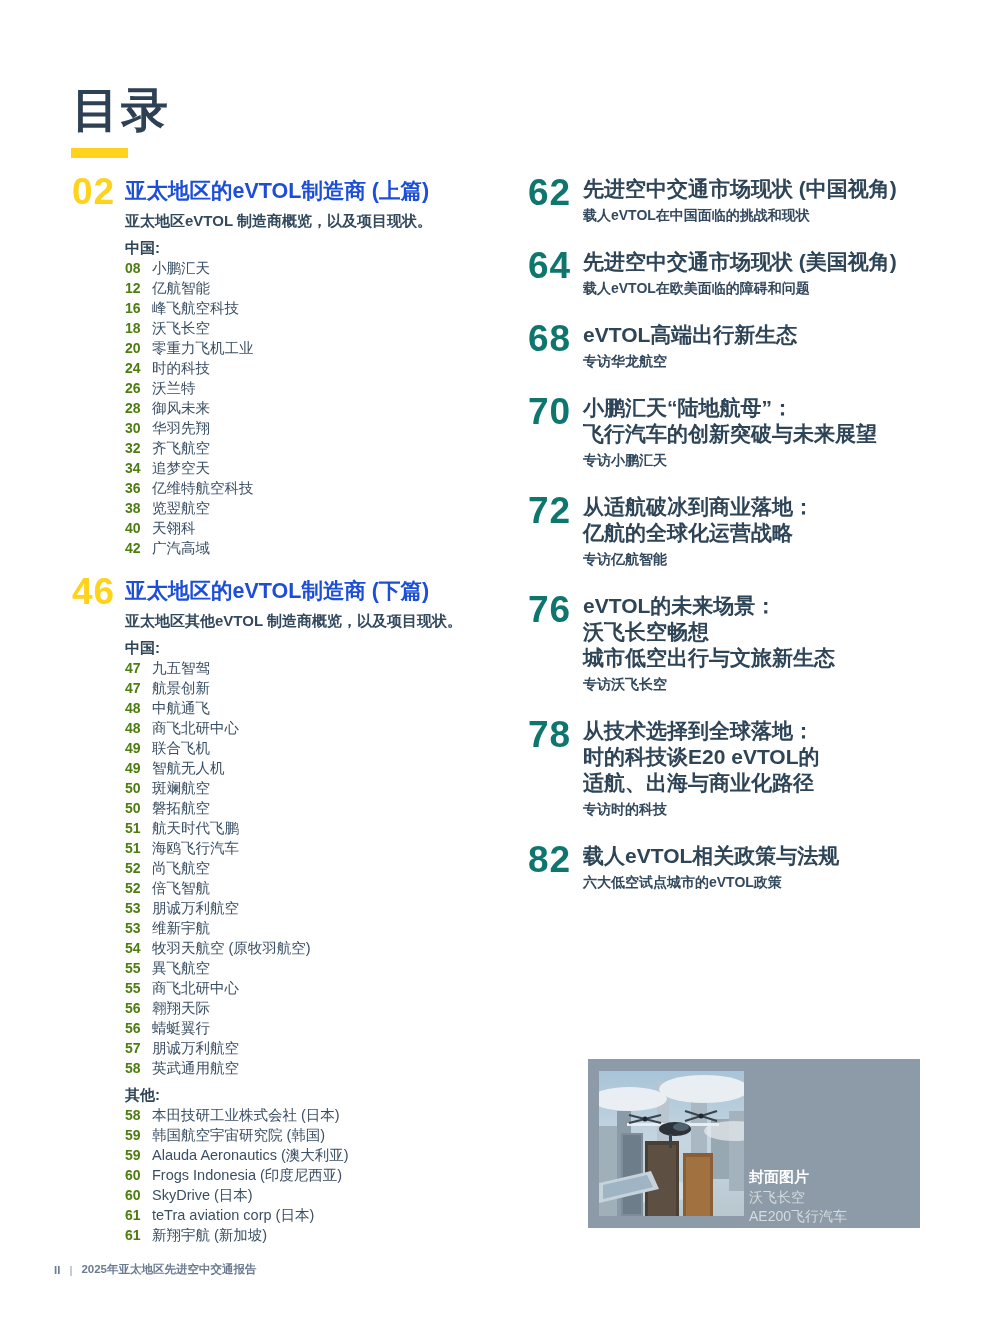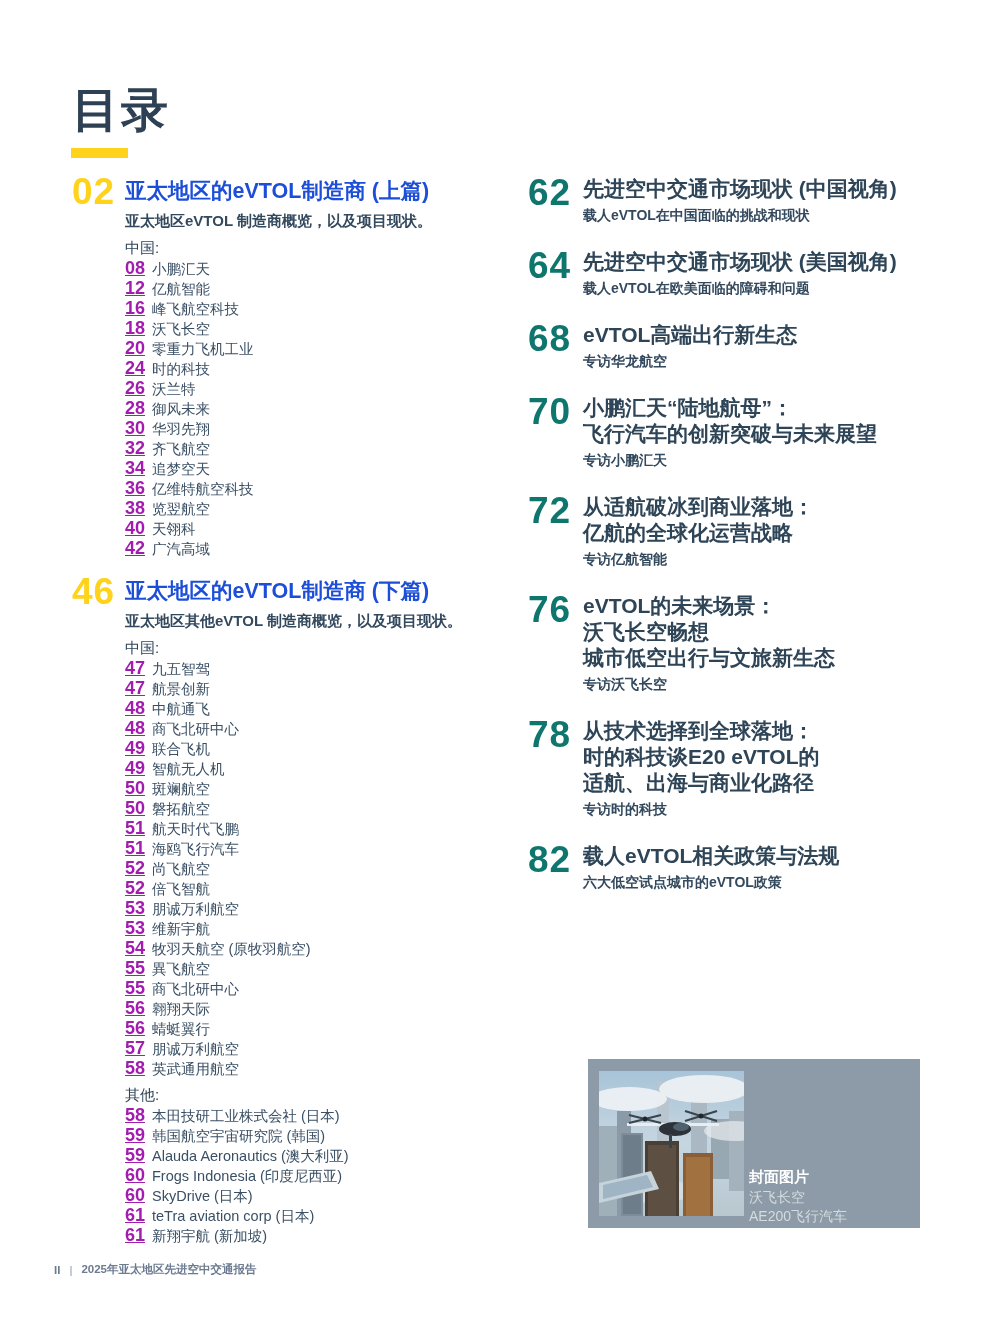--- a/index.html
+++ b/index.html
@@ -14,24 +14,24 @@
   
   .col-left{position:absolute;left:72px;top:176px;width:445px;}
   .col-right{position:absolute;left:528px;top:176px;width:430px;}
 
   
   .sec + .sec{margin-top:18px;}
   .sec-head{display:flex;gap:10px;align-items:flex-start;}
   .sec-num{font-size:37px;font-weight:800;color:#ffd31c;line-height:32px;width:43px;flex:none;letter-spacing:1px;}
   .sec-title{margin:0;font-size:21.5px;font-weight:800;color:#1d4ed8;line-height:30px;}
   .sec-sub{margin:2px 0 0 53px;font-size:15px;font-weight:600;color:#33495e;line-height:21px;}
-  .grp-label{margin:7px 0 0 53px;font-size:15px;font-weight:400;color:#2e4457;line-height:20px;}
+  .grp-label{margin:7px 0 0 53px;font-size:15px;font-weight:700;color:#2e4457;line-height:20px;}
   ul.items{list-style:none;margin:0 0 0 53px;padding:0;}
   li.item{display:flex;gap:6px;height:20px;line-height:20px;align-items:baseline;}
-  li.item .pg{color:#a21caf;font-weight:800;font-size:18px;width:21px;flex:none;text-decoration:underline;}
+  li.item .pg{color:#4d7c0f;font-weight:800;font-size:14px;width:21px;flex:none;}
   li.item .nm{color:#3a4f64;font-weight:500;font-size:14.5px;white-space:nowrap;}
 
   
   .art{display:flex;gap:12px;margin-bottom:24px;}
   .art-num{font-size:37px;font-weight:700;color:#0f766e;width:43px;flex:none;line-height:34px;letter-spacing:1px;}
   .art-body{min-width:0;}
   .art-title{margin:0;font-size:21px;font-weight:800;color:#2e4457;line-height:26px;}
   .art-title span{display:block;}
   .art-sub{margin:4px 0 0 0;font-size:14px;font-weight:700;color:#33495e;line-height:19px;}
 

